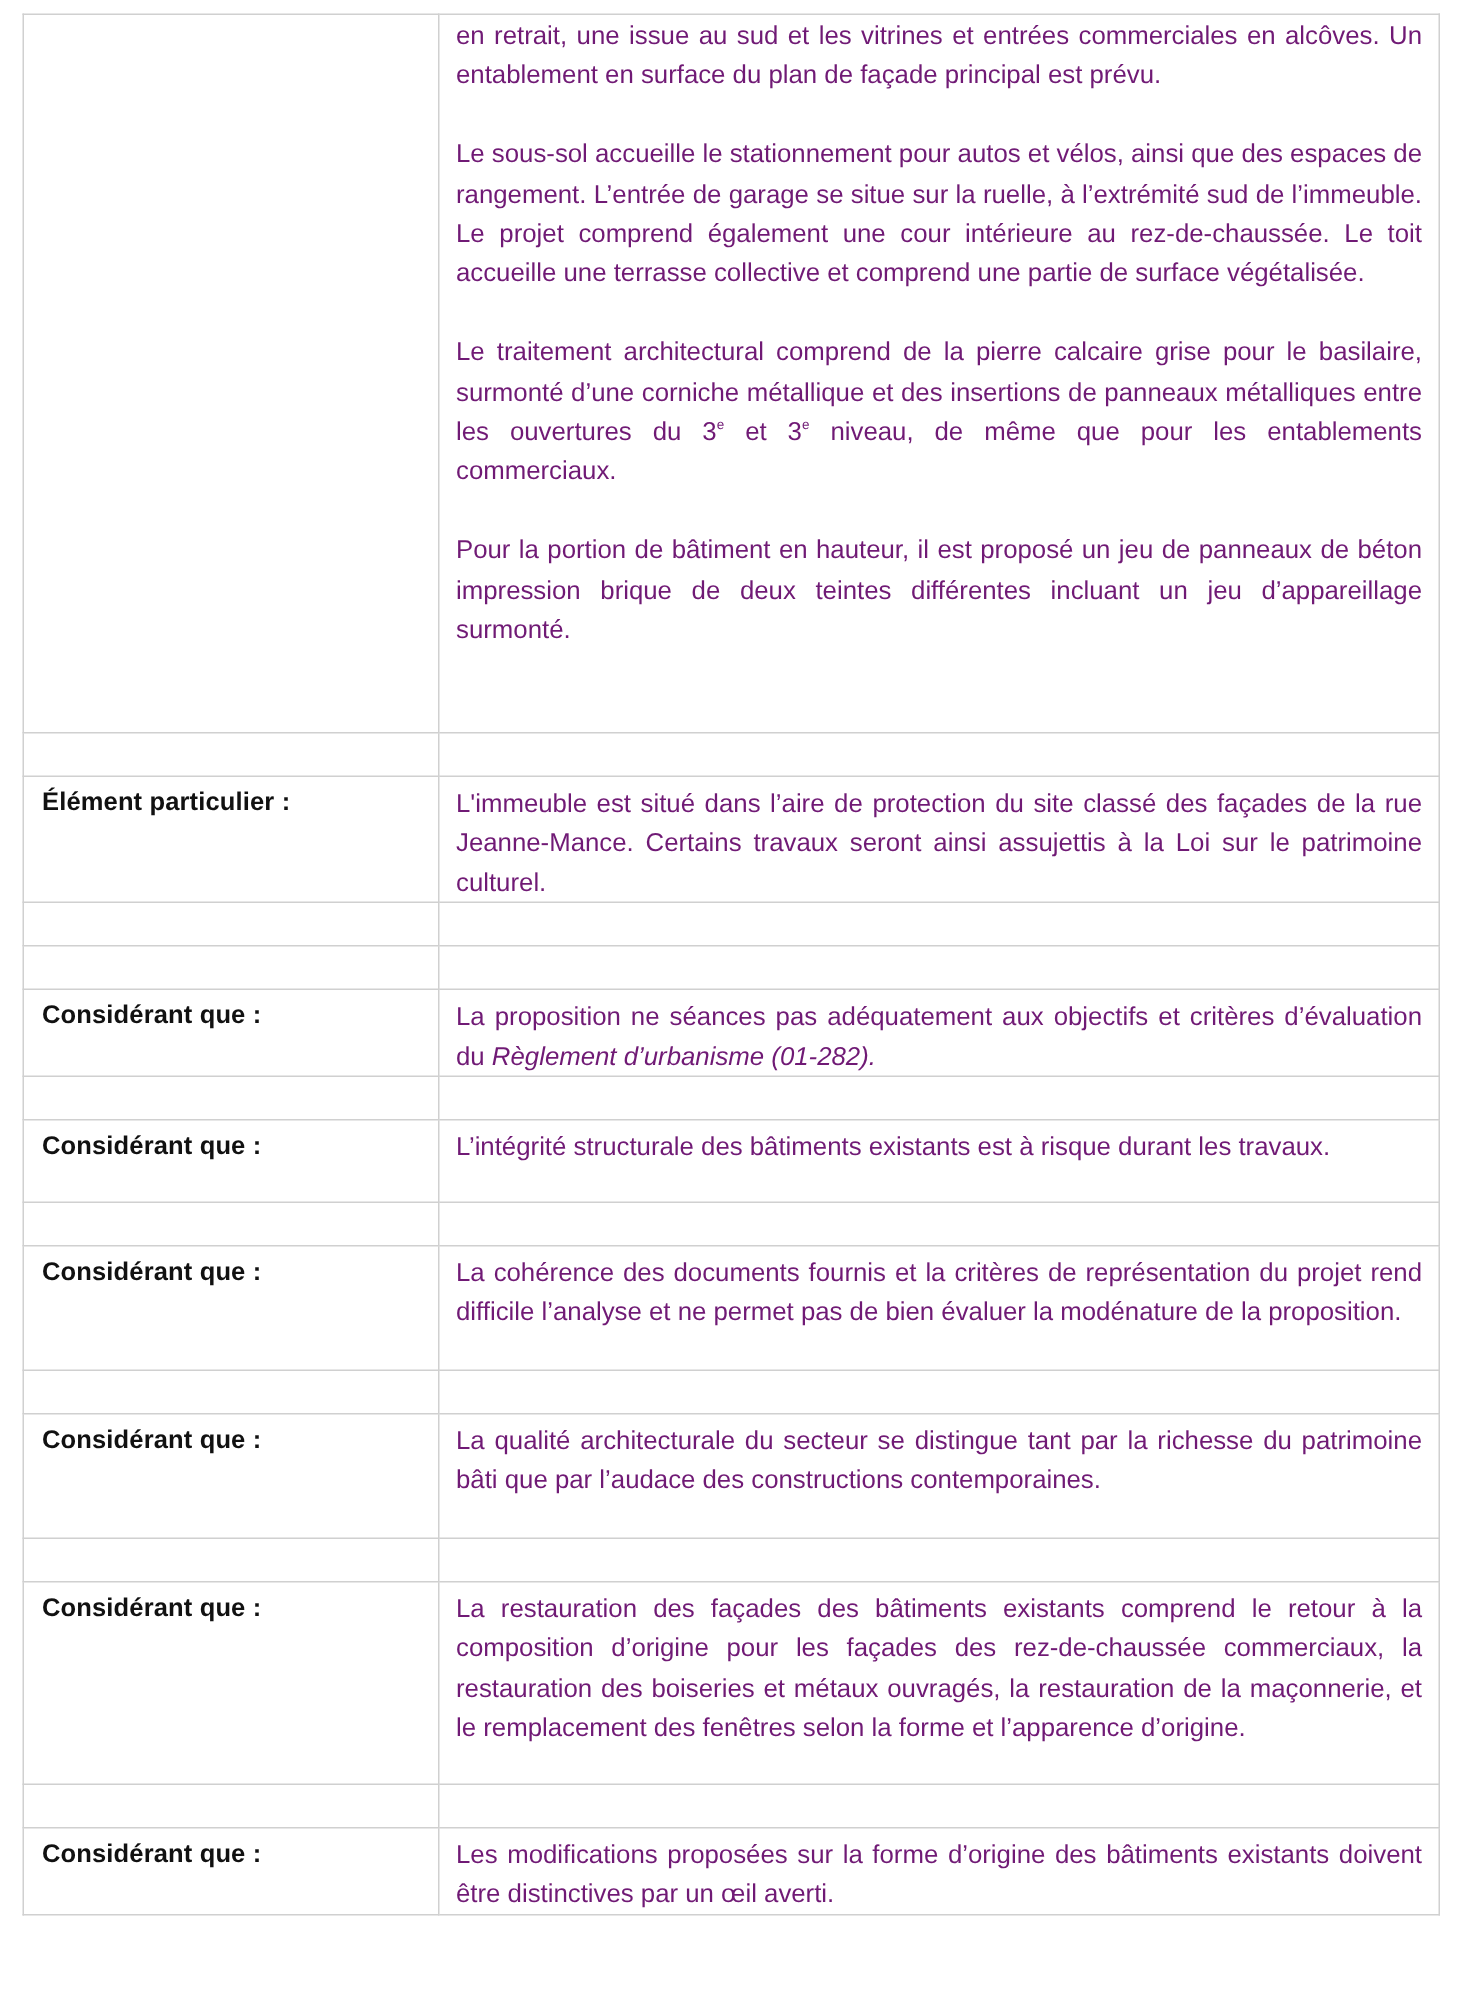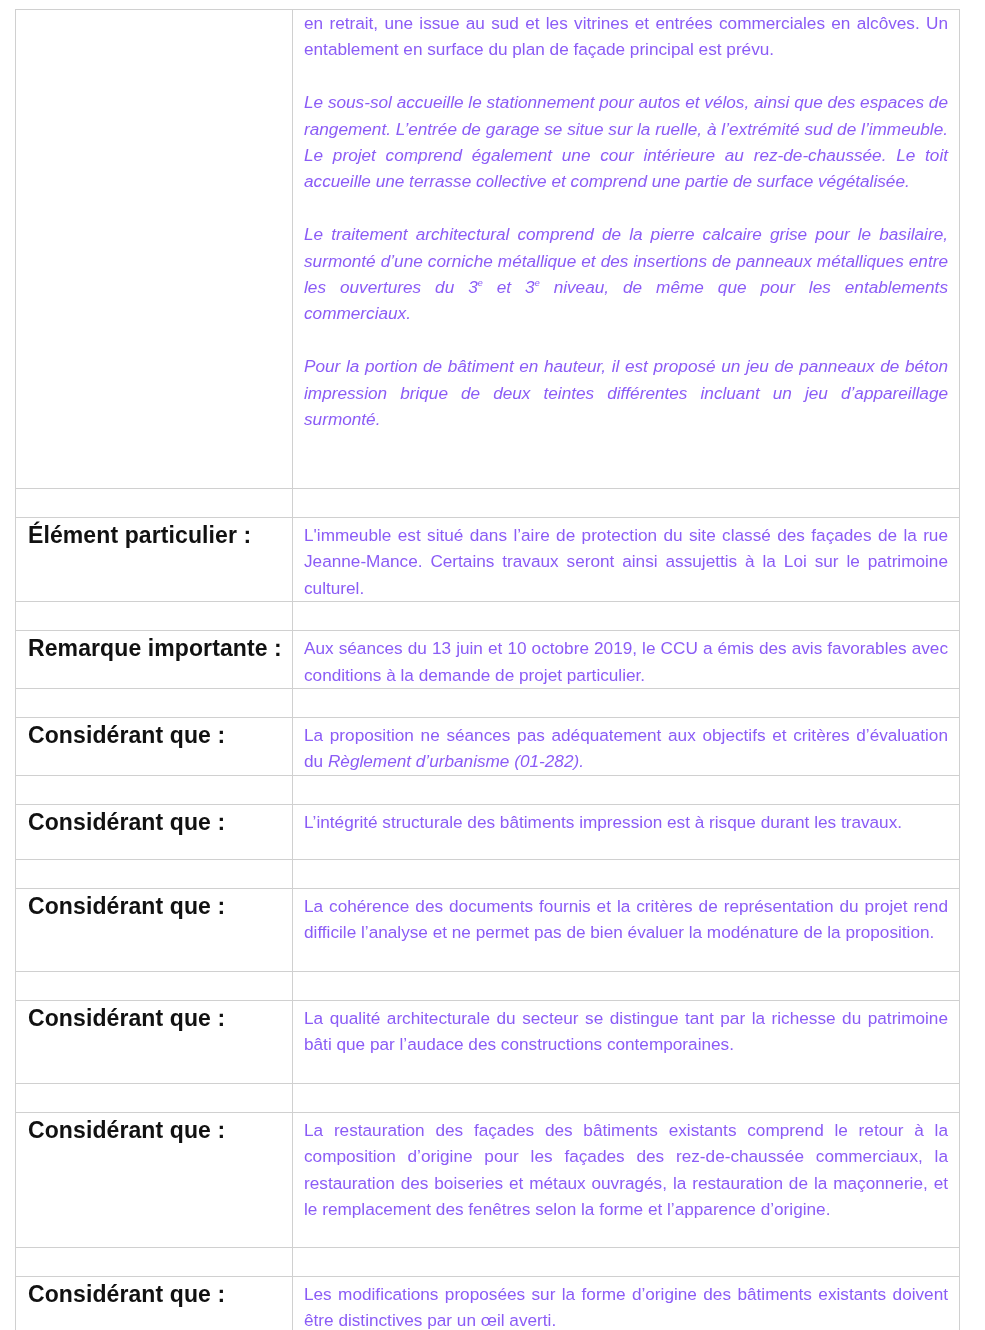--- a/index.html
+++ b/index.html
@@ -3,23 +3,23 @@
 <meta charset="utf-8">
 <style>
   html, body { margin: 0; padding: 0; background: #ffffff; }
   body { width: 985px; height: 1330px; position: relative; overflow: hidden;
          font-family: "Liberation Sans", "DejaVu Sans", sans-serif; color: #1a1a1a; }
   table.doc { position: absolute; left: 15px; top: 9px; width: 945px;
               border-collapse: collapse; table-layout: fixed; }
   table.doc td { border: 1.5px solid #d0d0d0; vertical-align: top; padding: 0; }
   td.label { width: 264px; padding: 4px 0 0 12px !important; }
   td.content { padding: 4px 11px 0 11px !important; }
-  .label-text { font-weight: bold; font-size: 23px; line-height: 26.4px; color: #111; letter-spacing: 0.1px; }
-  .para { font-size: 17.2px; line-height: 26.4px; text-align: justify; margin: 0; color: #8b5cf6; }
-  .para + .para { margin-top: 26.4px; font-style: italic; }
+  .label-text { font-weight: bold; font-size: 17px; line-height: 26.4px; color: #111; letter-spacing: 0.1px; }
+  .para { font-size: 17.2px; line-height: 26.4px; text-align: justify; margin: 0; color: #701a75; }
+  .para + .para { margin-top: 26.4px; }
   tr.spacer td { height: 24px; }
   tr.r-main td { height: 474px; }
   tr.r-elem td { height: 79px; }
   tr.r-rem td { height: 51px; }
   tr.r-c1 td { height: 52px; }
   tr.r-c2 td { height: 50px; }
   tr.r-c3 td { height: 78px; }
   tr.r-c4 td { height: 78px; }
   tr.r-c5 td { height: 130px; }
   tr.r-c6 td { height: 50px; }
@@ -53,28 +53,20 @@
         </td>
     <td class="content">
           <p class="para">L'immeuble est situé dans l’aire de protection du site classé des façades de la rue Jeanne-Mance. Certains travaux seront ainsi assujettis à la Loi sur le patrimoine culturel.</p>
         </td>
   </tr>
   <tr class="spacer">
         <td class="label"></td>
         <td class="content"></td>
       </tr>
 
-  <tr class="r-rem">
-    <td class="label">
-          <div class="label-text">Remarque importante :</div>
-        </td>
-    <td class="content">
-          <p class="para">Aux séances du 13 juin et 10 octobre 2019, le CCU a émis des avis favorables avec conditions à la demande de projet particulier.</p>
-        </td>
-  </tr>
   <tr class="spacer">
         <td class="label"></td>
         <td class="content"></td>
       </tr>
 
   <tr class="r-c1">
     <td class="label">
           <div class="label-text">Considérant que :</div>
         </td>
     <td class="content">
@@ -84,21 +76,21 @@
   <tr class="spacer">
         <td class="label"></td>
         <td class="content"></td>
       </tr>
 
   <tr class="r-c2">
     <td class="label">
           <div class="label-text">Considérant que :</div>
         </td>
     <td class="content">
-          <p class="para">L’intégrité structurale des bâtiments impression est à risque durant les travaux.</p>
+          <p class="para">L’intégrité structurale des bâtiments existants est à risque durant les travaux.</p>
         </td>
   </tr>
   <tr class="spacer">
         <td class="label"></td>
         <td class="content"></td>
       </tr>
 
   <tr class="r-c3">
     <td class="label">
           <div class="label-text">Considérant que :</div>

